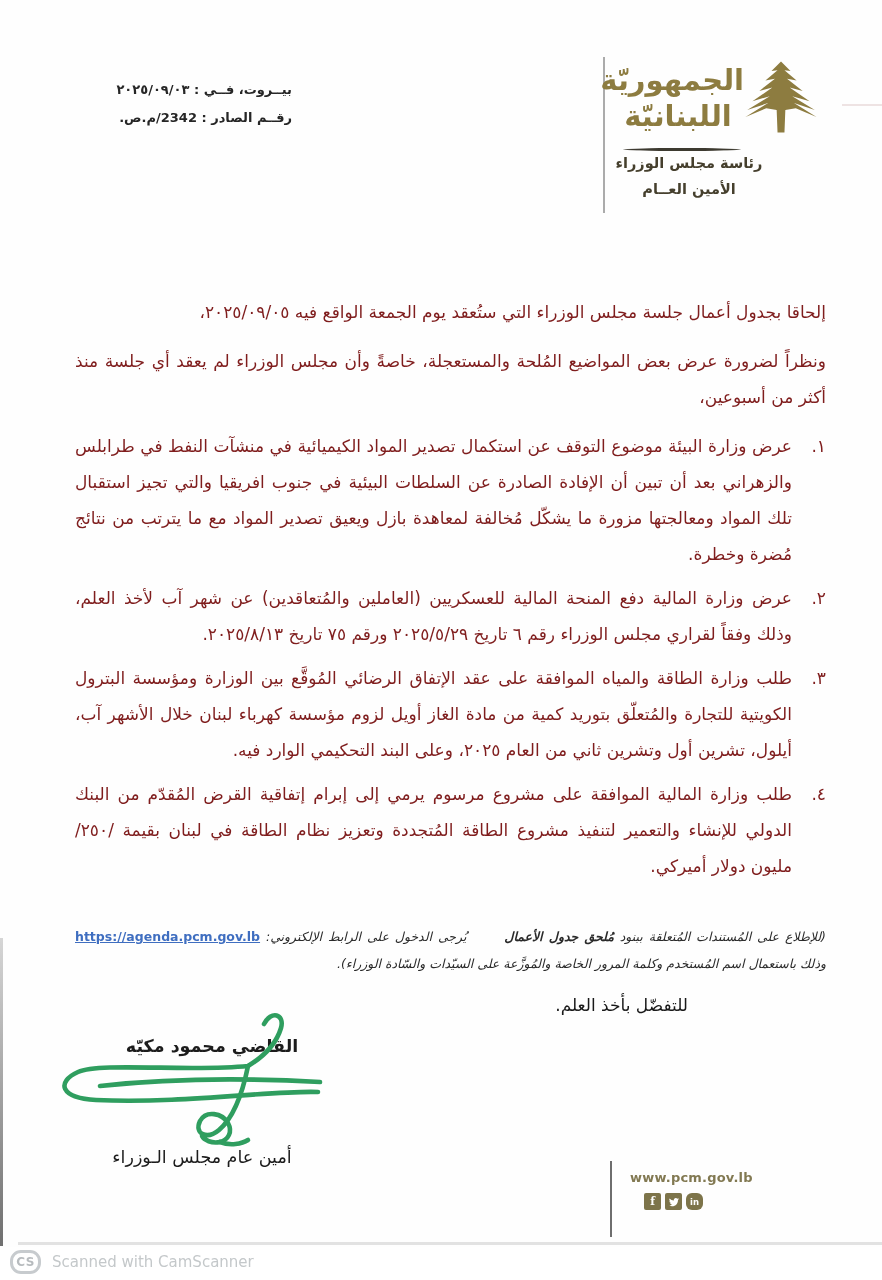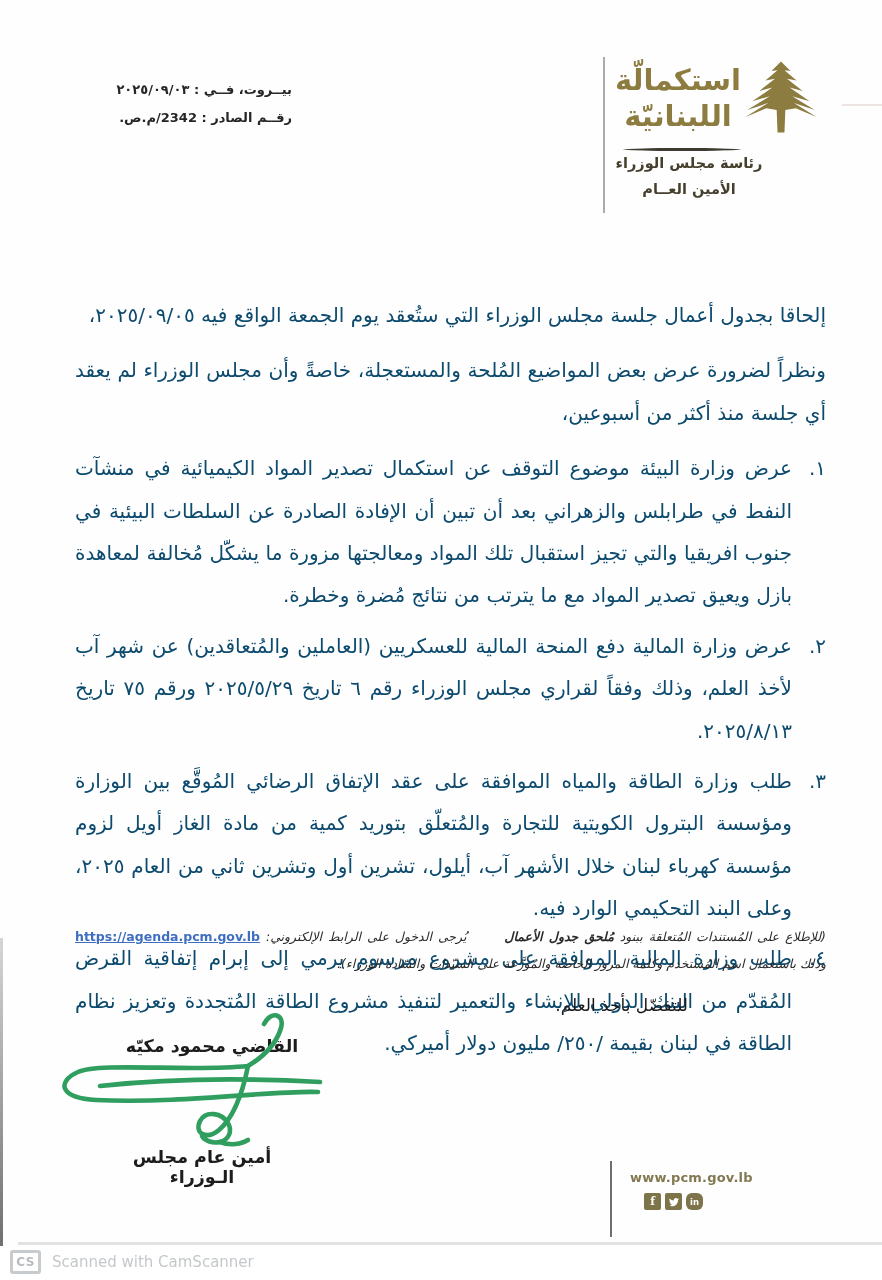--- a/index.html
+++ b/index.html
@@ -30,21 +30,21 @@
   }
   .hdr-artifact{ position:absolute; right:0; top:104px; width:40px; height:2px; background:#eee3e3; }
 
   
   .salutation{
     position:absolute; left:0; top:234px; width:100%; text-align:center;
     font-size:21px; font-weight:700; direction:rtl;
   }
   .flow{
     position:absolute; left:75px; right:56px; top:294px;
-    direction:rtl; text-align:justify; font-size:20px; line-height:2.12; color:#0c4a6e;
+    direction:rtl; text-align:justify; font-size:17px; line-height:2.12; color:#7f1d1d;
   }
   .flow p{ margin-bottom:13px; }
   .list-item{ display:flex; margin-bottom:8px; }
   .list-num{ width:34px; flex:0 0 34px; }
   .list-text{ flex:1; text-align:justify; }
   .footnote{
     position:absolute; left:75px; right:56px; top:924px;
     direction:rtl; text-align:justify; font-size:12.5px; font-style:italic;
     line-height:2.15; color:#2a2a2a;
   }
@@ -52,55 +52,55 @@
   .footnote a{ color:#3f6ec0; text-decoration:underline; font-style:normal; font-weight:600; }
   .closing{
     position:absolute; right:194px; top:995px; direction:rtl;
     font-size:17px; color:#191919;
   }
 
   
   .sig-name{ position:absolute; left:112px; top:1036px; width:200px; text-align:center;
     font-size:17.5px; font-weight:700; direction:rtl; z-index:1; }
   .sig-title{ position:absolute; left:102px; top:1147px; width:200px; text-align:center;
-    font-size:17.5px; font-weight:700; direction:rtl; z-index:1; }
+    font-size:17.5px; font-weight:400; direction:rtl; z-index:1; }
   .sig-ink{ position:absolute; left:52px; top:1008px; z-index:2; }
 
   
   .ftr-vline{ position:absolute; left:610px; top:1161px; width:2px; height:76px; background:#6e6e6e; }
   .ftr-site{ position:absolute; left:630px; top:1170px; font-size:13px; font-weight:700;
     color:#827952; letter-spacing:.2px; }
   .ftr-icons{ position:absolute; left:644px; top:1193px; display:flex; gap:4px; }
   .soc{ width:17px; height:17px; background:#7d744a; border-radius:2px; display:flex;
     align-items:center; justify-content:center; color:#fff; }
   .soc.fb{ font-size:11px; font-weight:700; font-family:"DejaVu Serif", serif; }
   .soc.li{ font-size:8.5px; font-weight:700;border-radius:6px; }
 
   
   .edge-left{ position:absolute; left:0; top:938px; width:3px; height:308px;
     background:linear-gradient(#d6d6d6, #6f6f6f); }
   .edge-bottom{ position:absolute; left:18px; right:0; top:1242px; height:3px;
     background:#e2e2e2; filter:blur(.6px); }
   .wm-strip{ position:absolute; left:0; right:0; bottom:0; height:33px; background:#fff; }
   .cs-badge{
     position:absolute; left:10px; bottom:6px; width:31px; height:24px;
-    border:3px solid #c7cbce; border-radius:3px; background:#fff;
+    border:3px solid #c7cbce; border-radius:11px; background:#fff;
     display:flex; align-items:center; justify-content:center;
     font-size:12px; font-weight:700; color:#b7bbbe; letter-spacing:.5px;
   }
   .wm-text{ position:absolute; left:52px; bottom:9px; font-size:15px; color:#c4c8ca; }
 </style>
 </head>
 <body>
 
 <div class="page">
 
   <div class="hdr-vline"></div>
   <div class="logo-callig">
-    <div>استكمالّة</div>
+    <div>الجمهوريّة</div>
     <div>اللبنانيّة</div>
   </div>
   <div class="cedar">
     <svg width="78" height="82" viewBox="0 0 90 90">
       <path fill="#8d7c40" d="M45 4 L56 15 L49 14 L63 26 L52 24 L70 38 L55 34 L78 50 L58 44 L84 60 L60 52 L86 68 L62 58 L50 60 L49 86 L41 86 L40 60 L28 58 L4 68 L30 52 L6 60 L32 44 L12 50 L35 34 L20 38 L38 24 L27 26 L41 14 L34 15 Z"></path>
     </svg>
   </div>
   <div class="logo-swoosh"></div>
   <div class="logo-org">رئاسة مجلس الوزراء</div>
   <div class="logo-dept">الأمين العــام</div>

